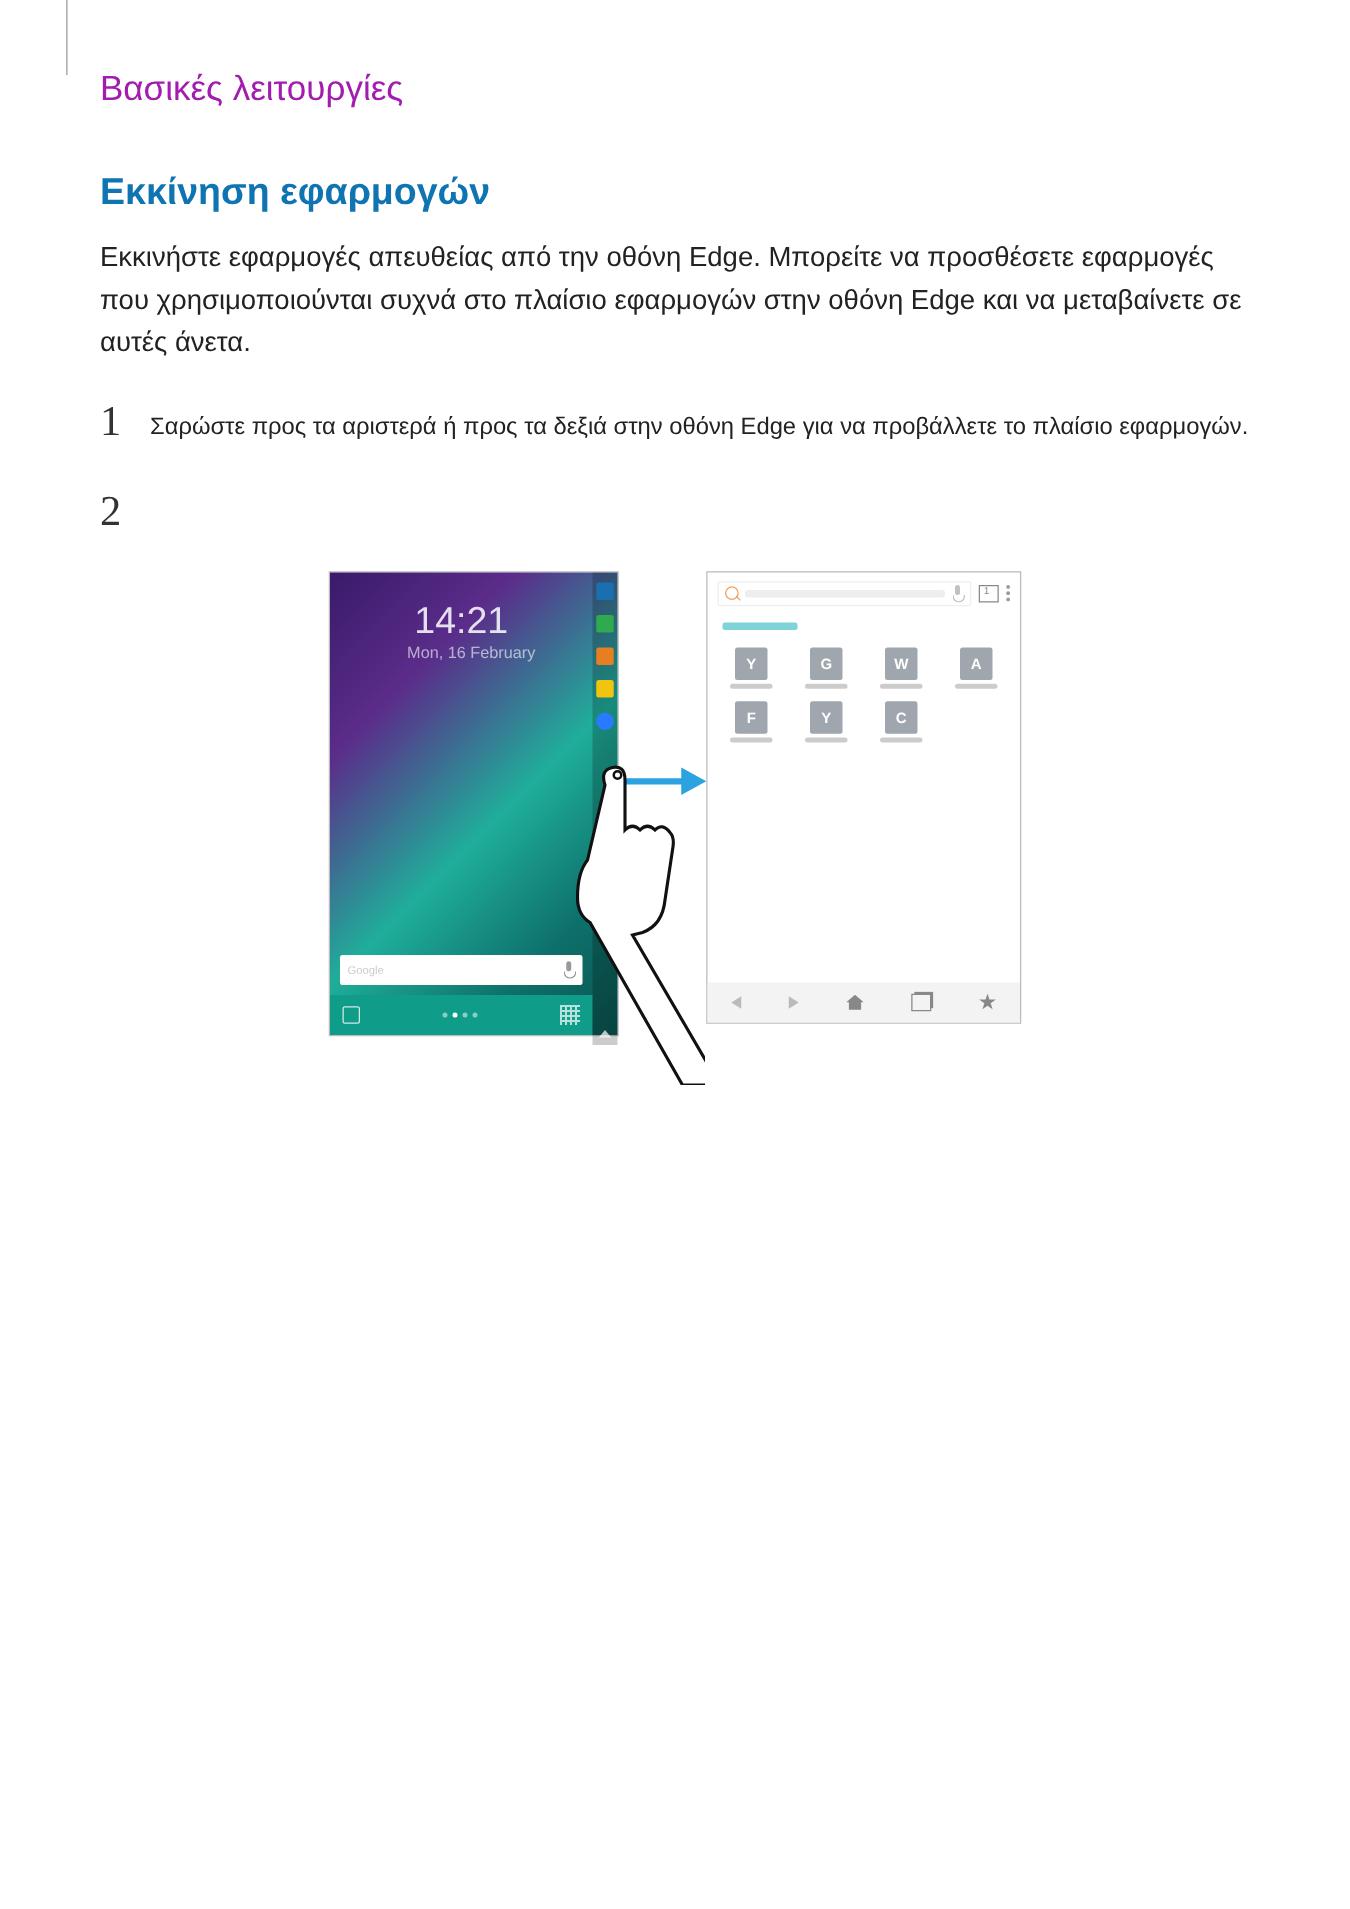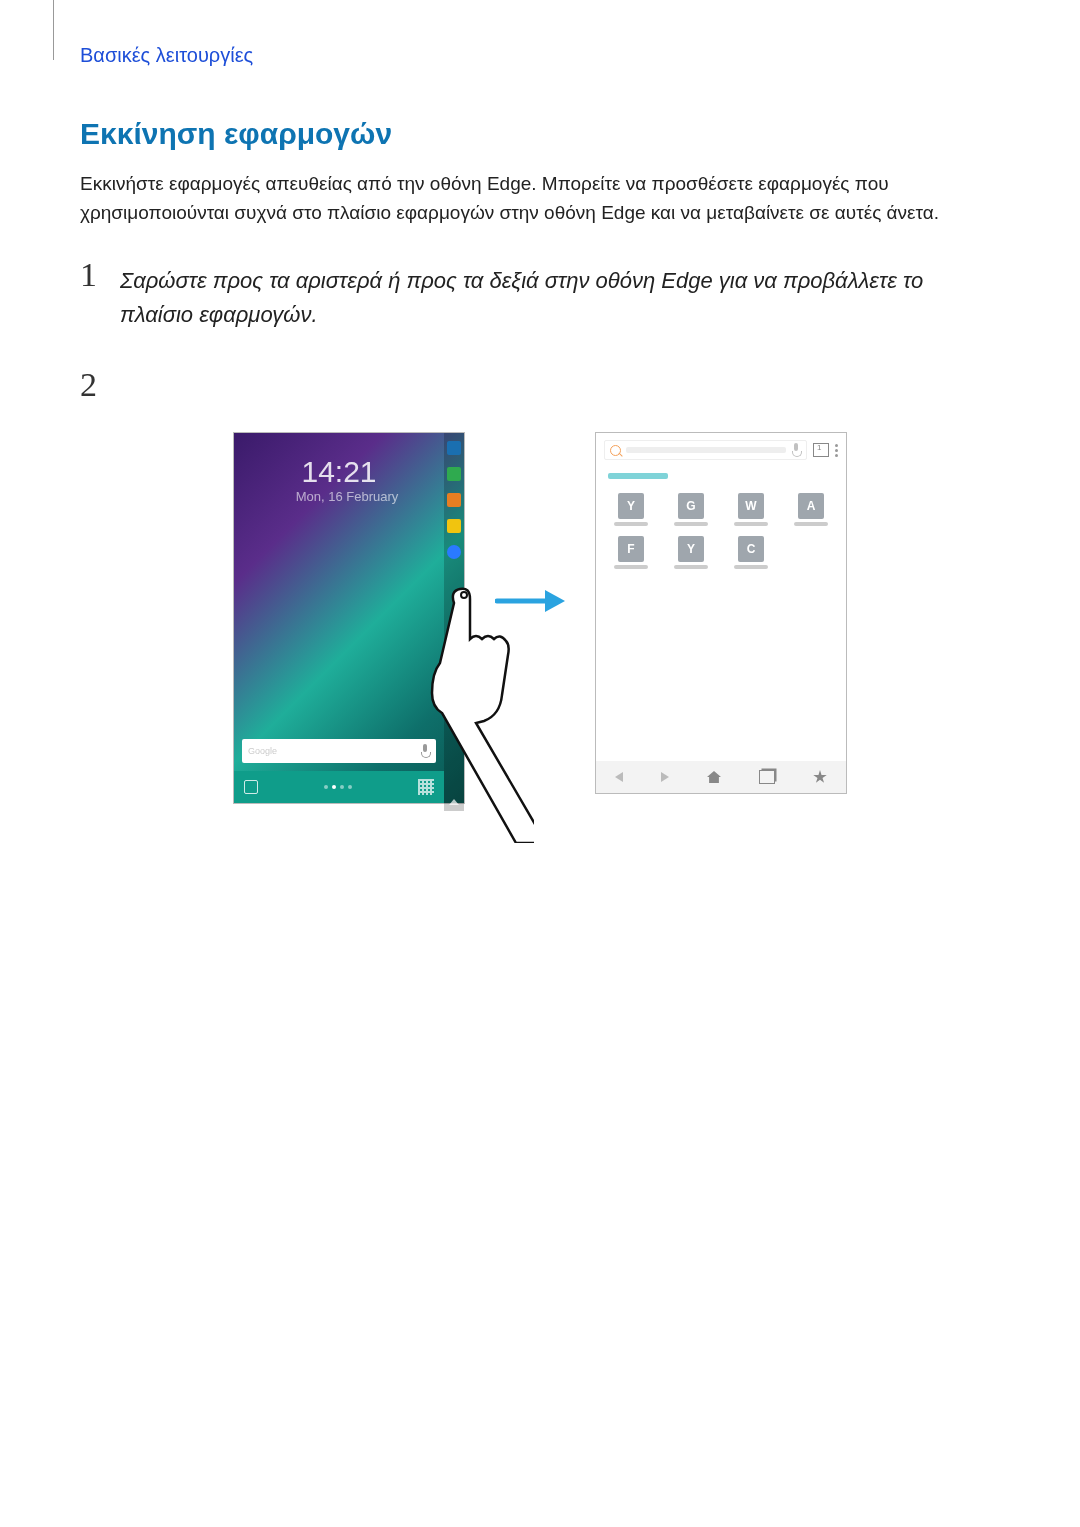--- a/index.html
+++ b/index.html
@@ -21,62 +21,60 @@
   }
   .left-rule {
     position: absolute;
     left: 53px;
     top: 0;
     width: 0;
     height: 60px;
     border-left: 1.5px solid #999;
   }
   .chapter {
-    font-size: 20px;
-    color: #1d4ed8;
-    margin: 4px 0 50px 0;
+    font-size: 28px;
+    color: #a21caf;
+    margin: 15px 0 50px 0;
     font-weight: 400;
   }
   .heading {
     font-size: 30px;
     color: #0e74b2;
     font-weight: bold;
     margin: 17px 0 18px 0;
   }
   .intro {
-    font-size: 19px;
+    font-size: 22px;
     line-height: 1.55;
     margin: 0 0 30px 0;
   }
   .step {
     display: flex;
     align-items: flex-start;
     margin-bottom: 24px;
   }
   .step-num {
     font-family: Georgia, 'Times New Roman', serif;
     font-size: 34px;
     line-height: 1;
     color: #333;
     width: 40px;
     flex-shrink: 0;
     font-weight: 400;
   }
   .step-body {
-    font-size: 22px;
+    font-size: 19px;
     line-height: 1.55;
     padding-top: 6px;
-    font-style: italic;
   }
   .step-body p { margin: 0 0 12px 0; }
   .figure {
     display: flex;
     justify-content: center;
     align-items: flex-start;
-    gap: 30px;
     margin-top: 30px;
     text-decoration: underline;
   }
   .screen {
     border: 1px solid #bbb;
     background: #fff;
     position: relative;
   }
   .screen.left { width: 230px; height: 370px; }
   .screen.right { width: 250px; height: 360px; background:#fff; }

